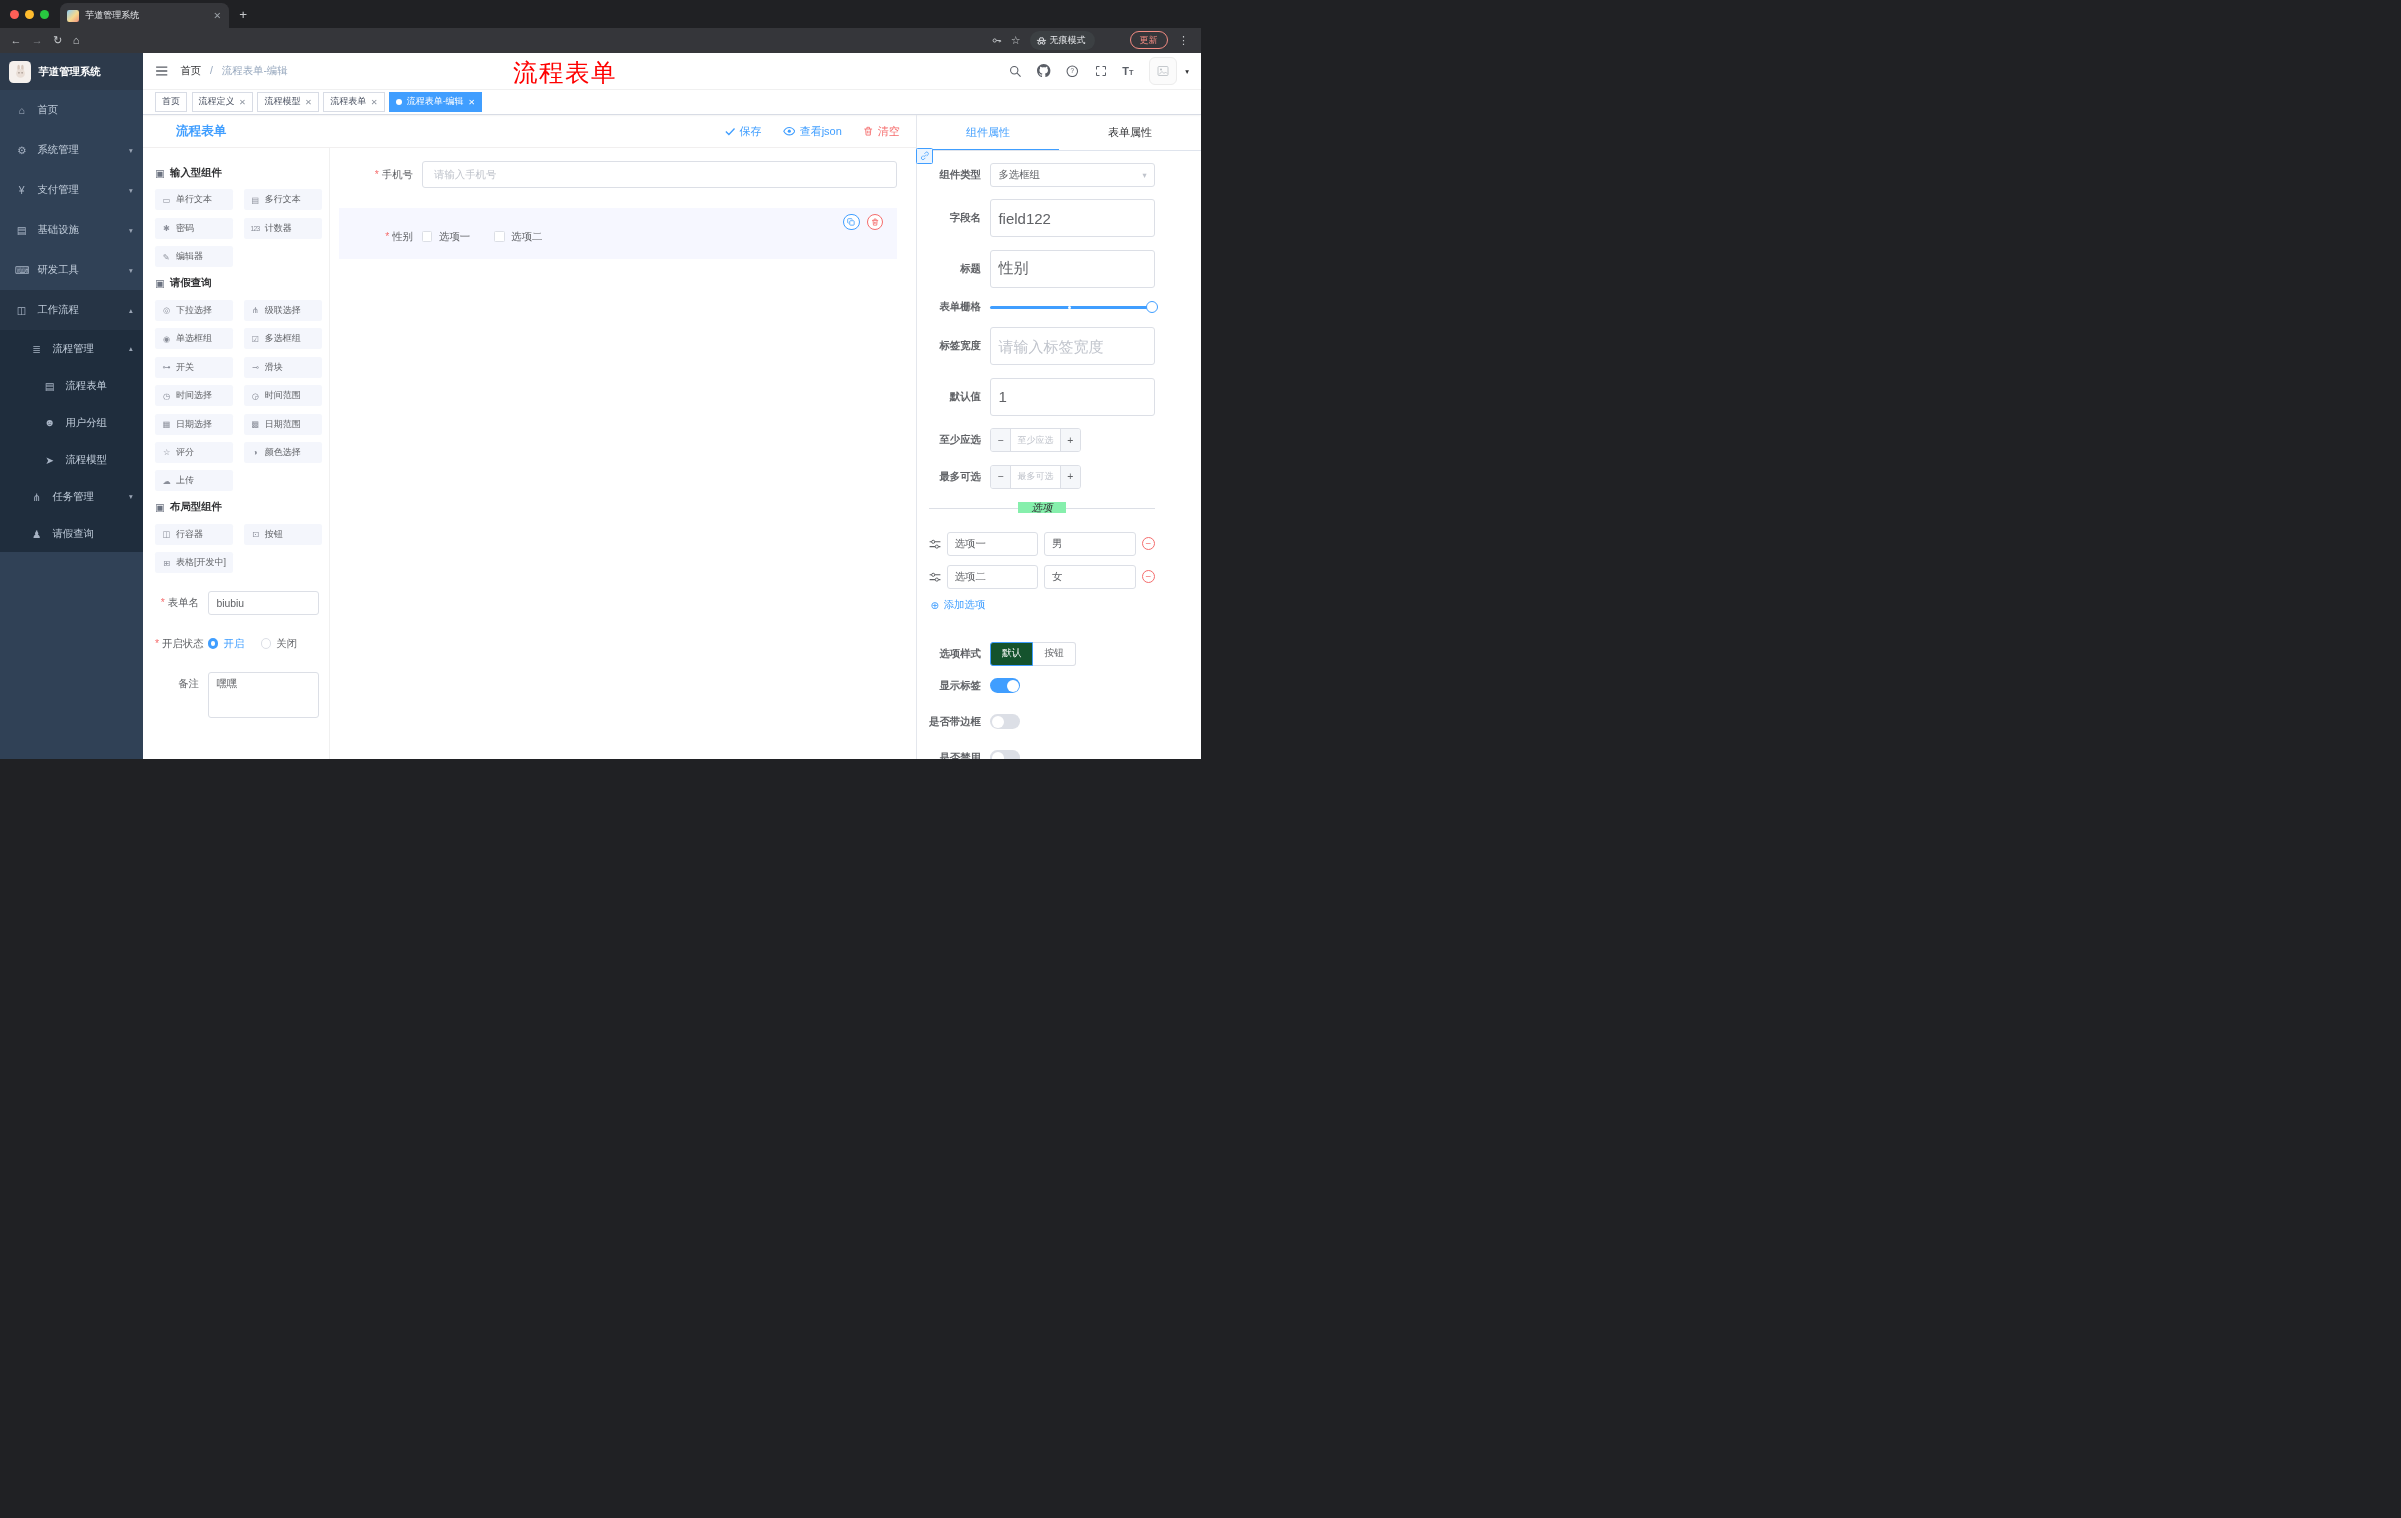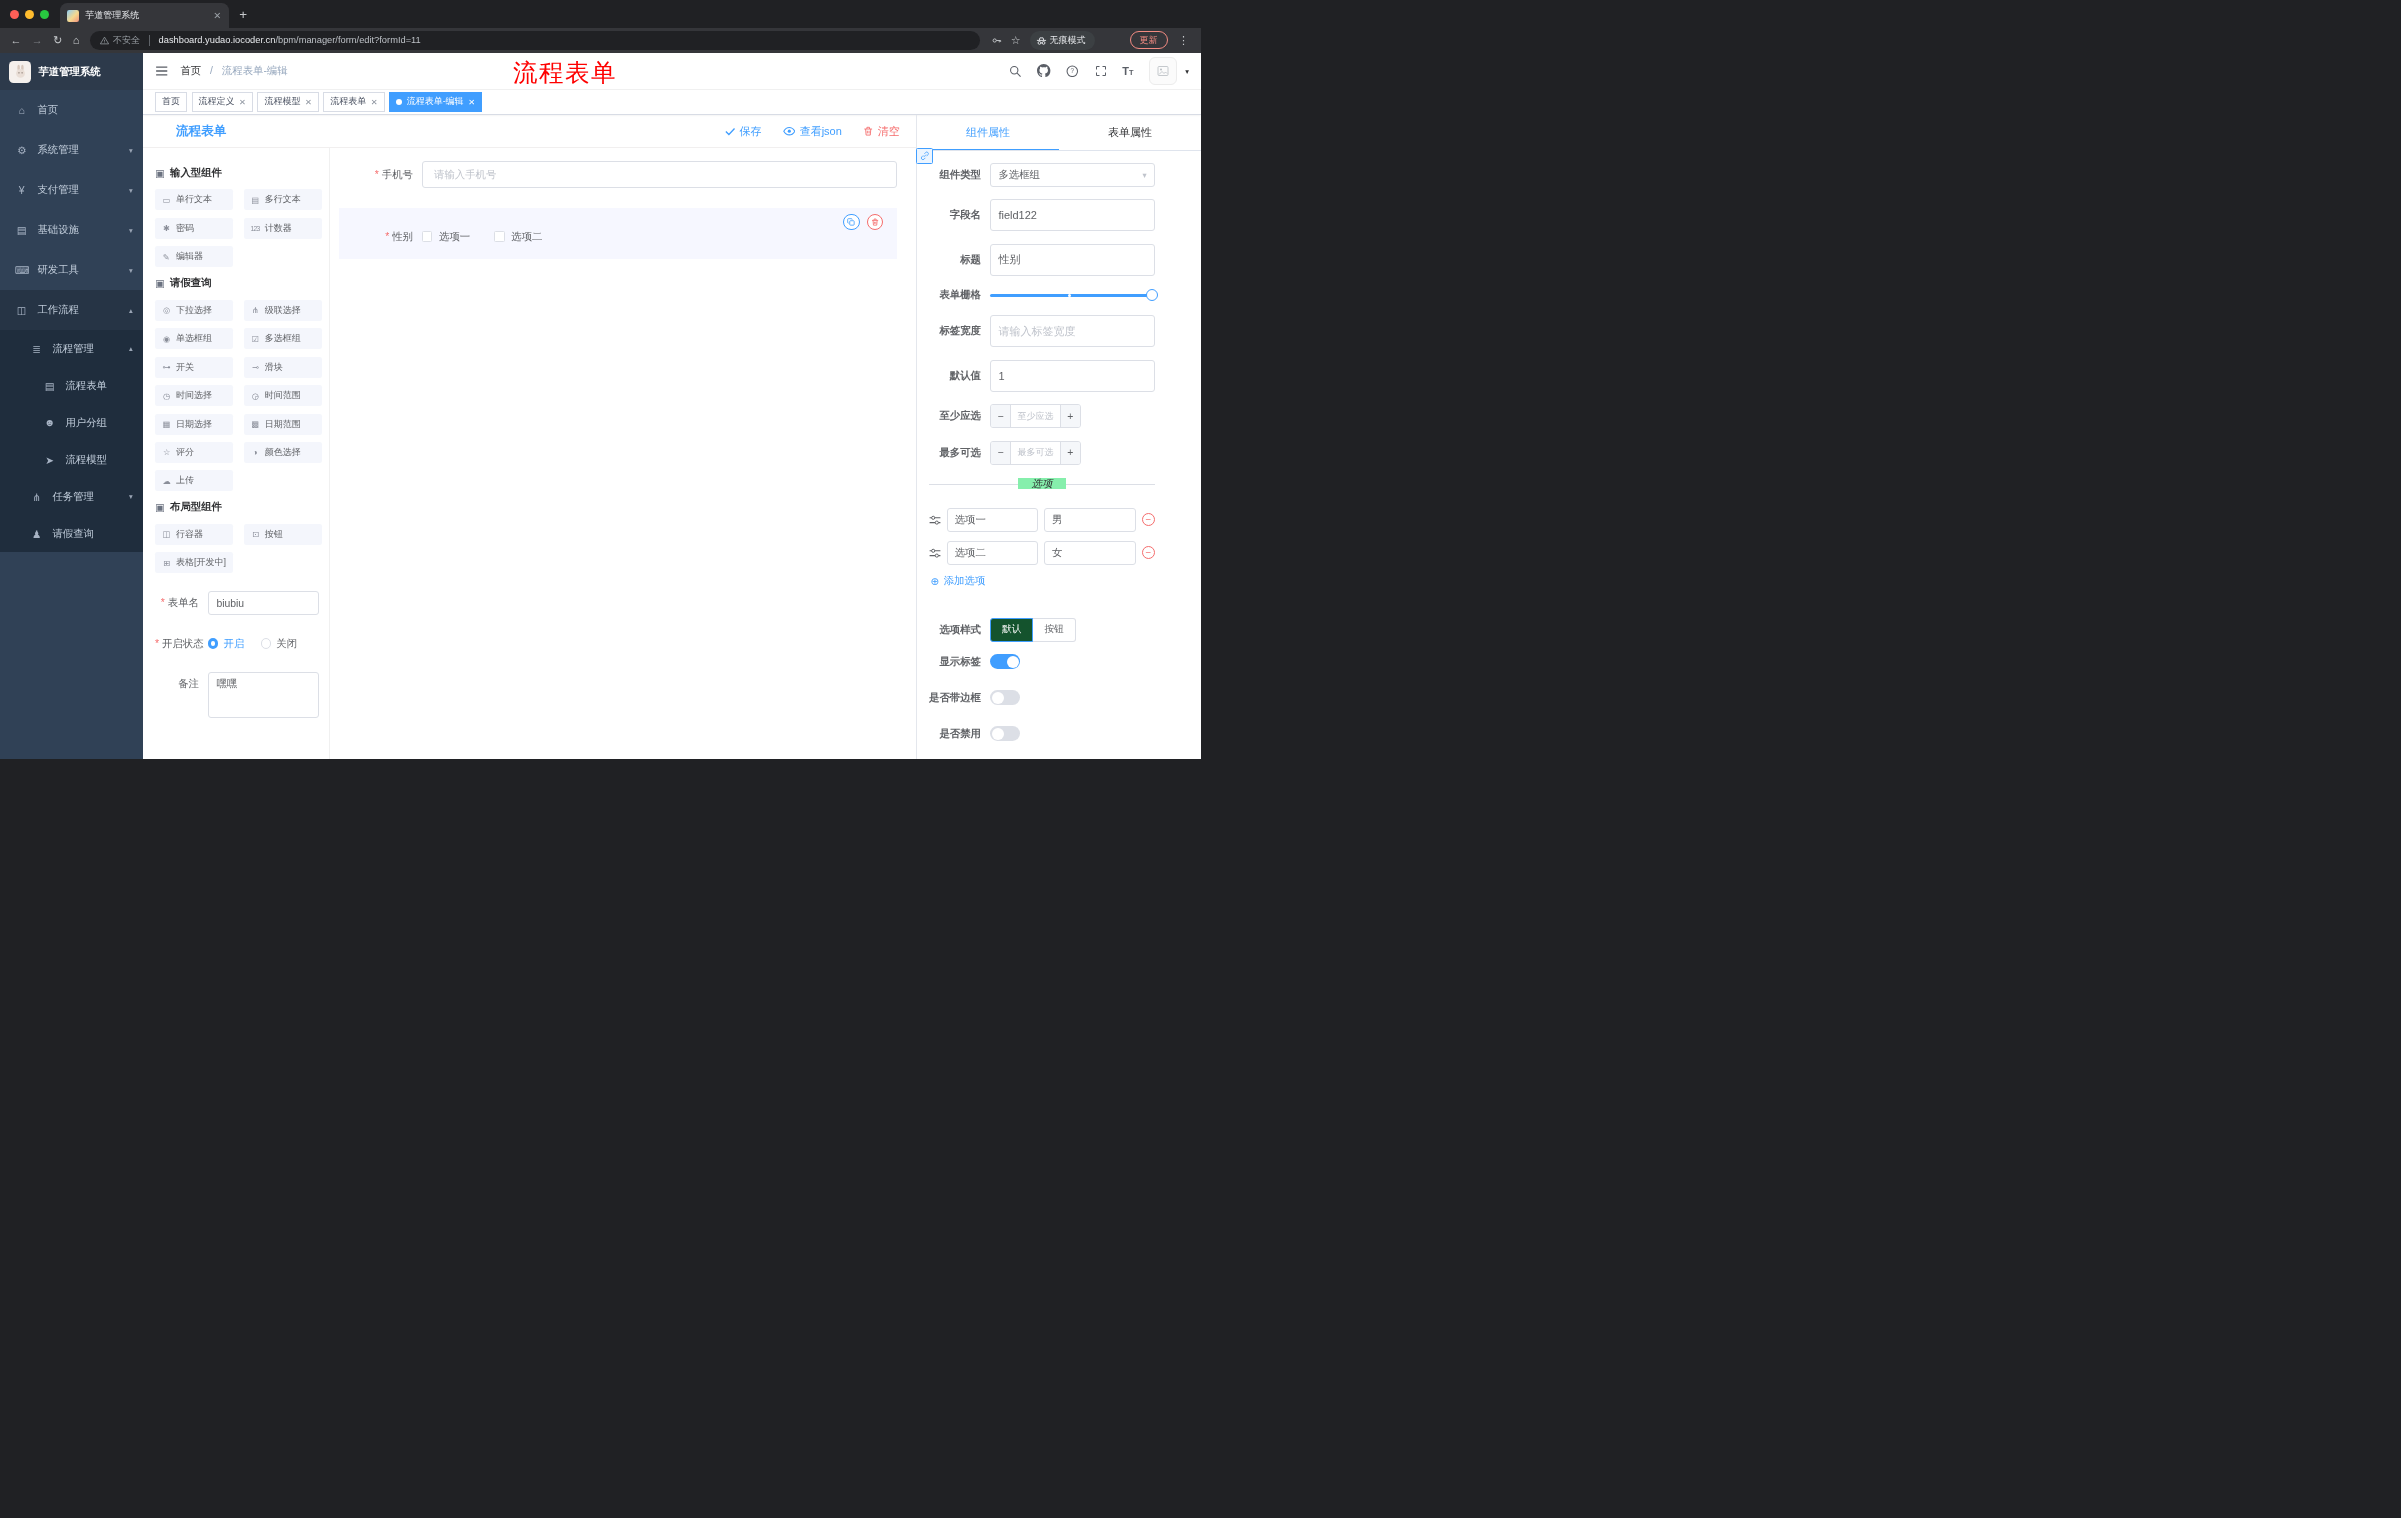--- a/index.html
+++ b/index.html
@@ -113,21 +113,21 @@
   
   .props { width:285px; border-left:0.7px solid #e4e7ed; display:flex; flex-direction:column; position:relative; flex-shrink:0; }
   .props-tabs { display:flex; border-bottom:0.7px solid #dfe4ed; flex-shrink:0; }
   .ptab { flex:1; text-align:center; padding:9.7px 0 9px; font-size:11px; color:#303133; cursor:pointer; border-bottom:1.5px solid transparent; }
   .ptab.active { color:#409eff; border-bottom-color:#409eff; }
   .link-fab { position:absolute; left:-0.7px; top:33px; width:16.3px; height:16.3px; border:0.7px solid #409eff; background:#ecf5ff; color:#409eff; border-radius:1.5px; display:flex; align-items:center; justify-content:center; cursor:pointer; }
   .props-body { flex:1; overflow:hidden; padding:12px 46px 7.4px 12px; font-size:10.4px; color:#606266; }
   .prow { display:flex; align-items:center; margin-bottom:12.6px; }
   .plabel { width:52px; text-align:right; white-space:nowrap; flex-shrink:0;font-weight:bold; }
   .pctrl { margin-left:9px; flex:1; display:flex; align-items:center; }
-  .pin { width:100%; height:32px; border:0.7px solid #dcdfe6; border-radius:3px; padding:0 7.4px; font-size:11px; color:#606266; outline:none; font-family:inherit; }
+  .pin { width:100%; height:38px; border:0.7px solid #dcdfe6; border-radius:3px; padding:0 7.4px; font-size:15px; color:#606266; outline:none; font-family:inherit; }
   .pin::placeholder { color:#c0c4cc; }
   .pselect { width:100%; height:24px; border:0.7px solid #dcdfe6; border-radius:3px; display:flex; align-items:center; justify-content:space-between; padding:0 7.4px; color:#606266; cursor:pointer; }
   .pselect .caret { color:#c0c4cc; font-size:8.2px; }
   .slider { position:relative; width:100%; height:13.4px; display:flex; align-items:center; }
   .slider-track { width:100%; height:3px; border-radius:1.5px; background:#409eff; }
   .slider-stop { position:absolute; left:47%; top:5.2px; width:3px; height:3px; border-radius:50%; background:#fff; }
   .slider-handle { position:absolute; right:-3px; top:0.7px; width:12px; height:12px; border-radius:50%; border:1.5px solid #409eff; background:#fff; }
   .stepper { display:flex; width:91px; height:24px; border:0.7px solid #dcdfe6; border-radius:3px; overflow:hidden; }
   .step-btn { width:19.3px; background:#f5f7fa; color:#606266; display:flex; align-items:center; justify-content:center; cursor:pointer; flex-shrink:0; }
   .step-mid { flex:1; display:flex; align-items:center; justify-content:center; color:#c0c4cc; font-size:9px; border-left:0.7px solid #dcdfe6; border-right:0.7px solid #dcdfe6; white-space:nowrap; }
@@ -166,31 +166,20 @@
       <span class="title">芋道管理系统</span>
       <span class="tab-close">✕</span>
     </div>
     <span class="newtab">+</span>
   </div>
   <div class="toolbar">
     <span class="navbtn">←</span>
     <span class="navbtn dim">→</span>
     <span class="navbtn">↻</span>
     <span class="navbtn">⌂</span>
-    <div class="urlbar">
-      <span class="warn">
-        <svg width="9" height="9" viewBox="0 0 24 24">
-            <path d="M12 3L23 21H1z" fill="none" stroke="#9aa0a6" stroke-width="2"></path>
-            <path d="M12 10v5M12 17.5v1.5" stroke="#9aa0a6" stroke-width="2"></path>
-          </svg>
-        <span>不安全</span>
-      </span>
-      <span class="url-sep"></span>
-      <span><span class="url-domain">dashboard.yudao.iocoder.cn</span><span class="url-path">/bpm/manager/form/edit?formId=11</span></span>
-    </div>
     <span class="url-right">
       <span class="nav-icon">
         <svg width="11" height="11" viewBox="0 0 24 24">
             <circle cx="8" cy="12" r="3.5" fill="none" stroke="#c7cacd" stroke-width="2"></circle>
             <path d="M11.5 12H21M18 12v4M21 12v3" stroke="#c7cacd" stroke-width="2" fill="none"></path>
           </svg>
       </span>
       <span class="navbtn">☆</span>
       <span class="incog">
         <svg width="11" height="9.7" viewBox="0 0 24 20">

